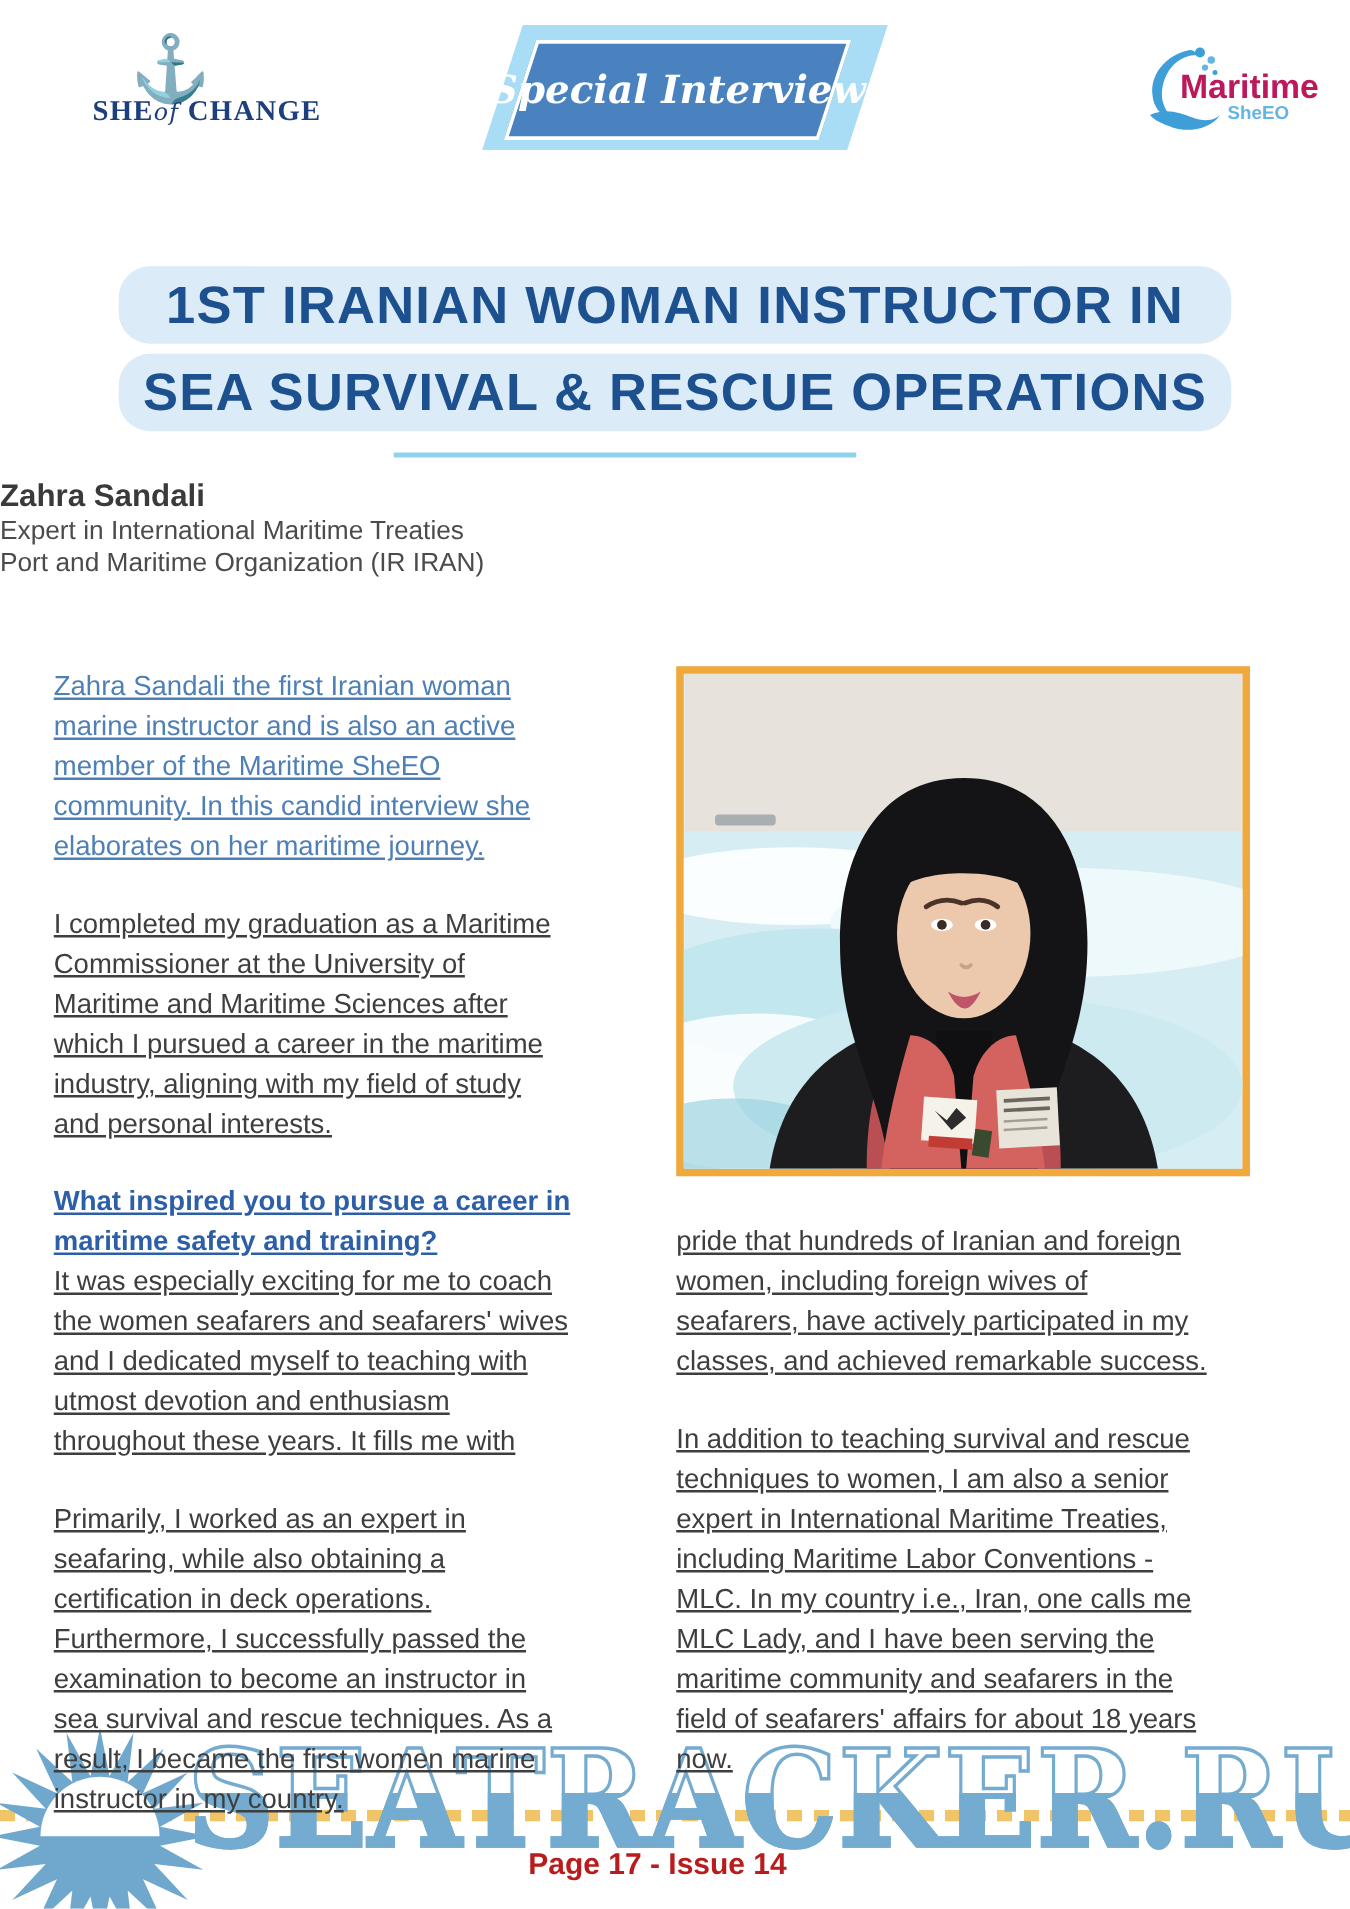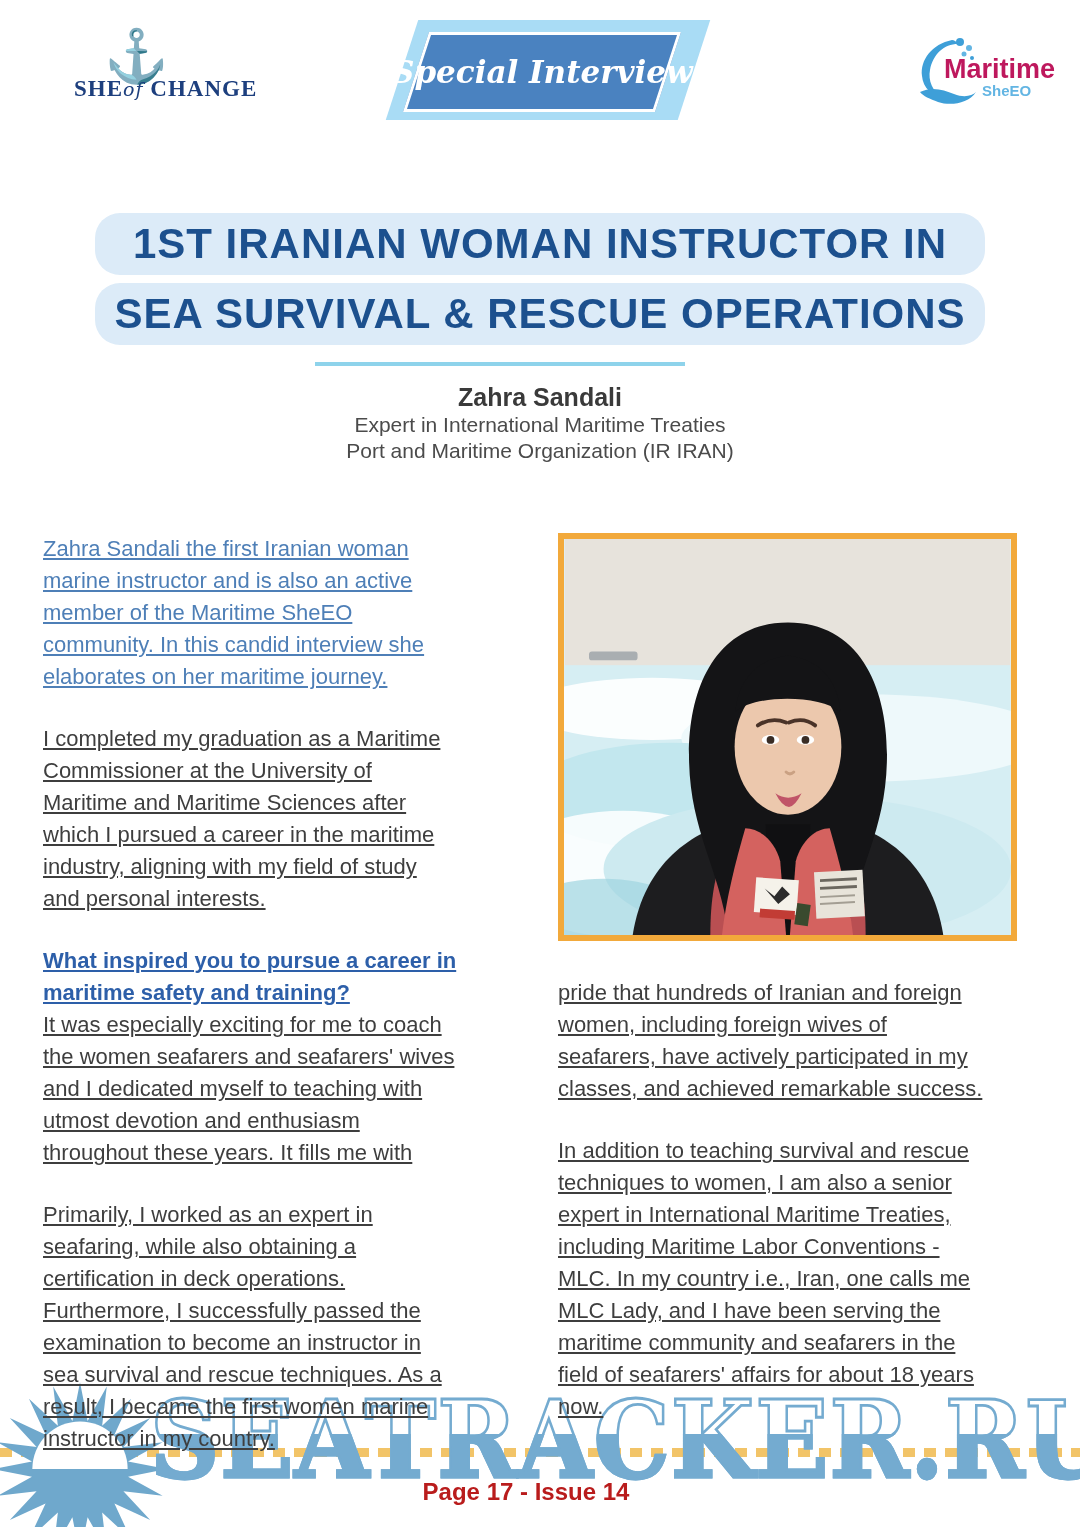--- a/index.html
+++ b/index.html
@@ -30,28 +30,28 @@
   .maritime-title { position:absolute; left:26px; top:18px; font-size:27px; font-weight:bold; color:#be185d;
     letter-spacing:0px; text-shadow:0 0 1px #fff; }
   .maritime-sub { position:absolute; left:64px; top:46px; font-size:15px; font-weight:bold; color:#63b5e3; }
 
   
   .title-block { position:absolute; left:95px; top:213px; width:890px; text-align:center; }
   .title-line { background:#dcebf8; color:#1c508e; font-weight:bold; font-size:42px;
     letter-spacing:1px; line-height:62px; margin-bottom:8px; white-space:nowrap;border-radius:25px; }
   .divider { position:absolute; left:315px; top:362px; width:370px; height:4px; background:#8ed3eb; }
 
-  .byline { position:absolute; left:0; top:382px; width:1080px; text-align:center; color:#4b4b4b; }
+  .byline { position:absolute; left:0; top:382px; width:1080px; text-align:left; color:#4b4b4b; }
   .byline-name { font-size:25px; font-weight:bold; color:#3a3a3a; line-height:30px; }
   .byline-role { font-size:21px; line-height:26px; }
 
   
   .col { position:absolute; top:533px; z-index:2; font-size:22px; line-height:32px; color:#3e3e3e; }
   .col-left  { left:43px;  width:515px; }
-  .col-right { left:558px; width:515px; }
+  .col-right { left:541px; width:515px; }
   .para { white-space:pre-line; margin-bottom:30px;text-decoration:underline; }
   .intro { color:#4e7fb7; }
   .question { color:#2d5fa9; font-weight:bold; margin-bottom:0; }
 
   .photo-frame { width:459px; height:408px; border:6px solid #f2a93b; margin-bottom:36px; background:#dff0f4; }
   .photo-frame svg { display:block; width:100%; height:100%; }
 
   
   .dash-line { position:absolute; left:0; top:1448px; width:1080px; height:9px; z-index:1;
     background:repeating-linear-gradient(90deg,#f2c468 0 12px, transparent 12px 21px); }

